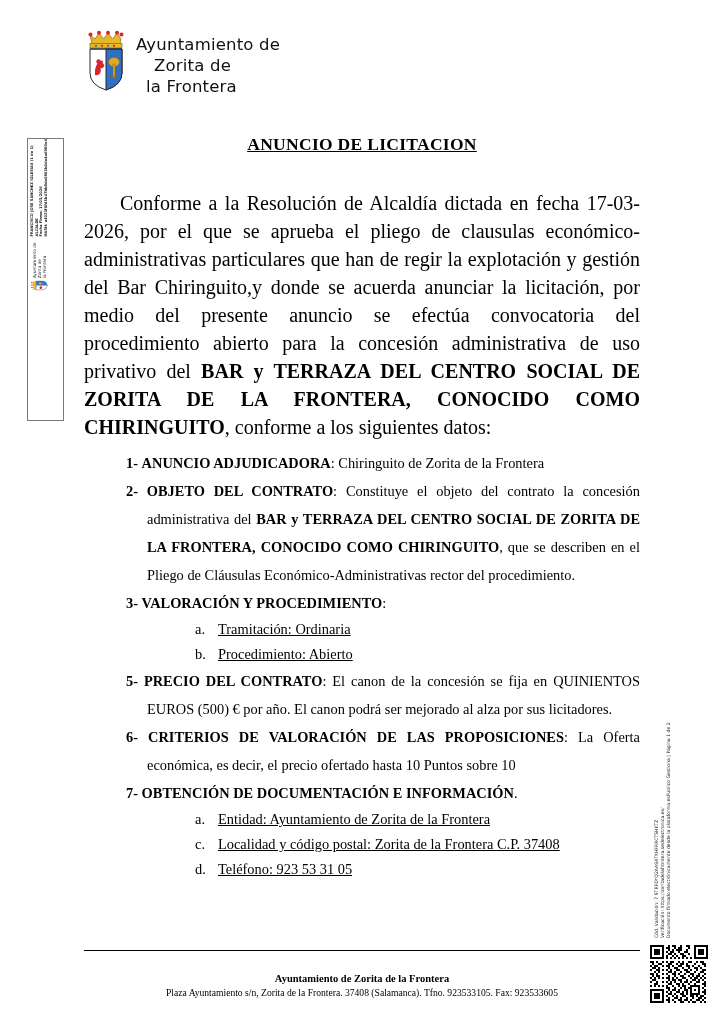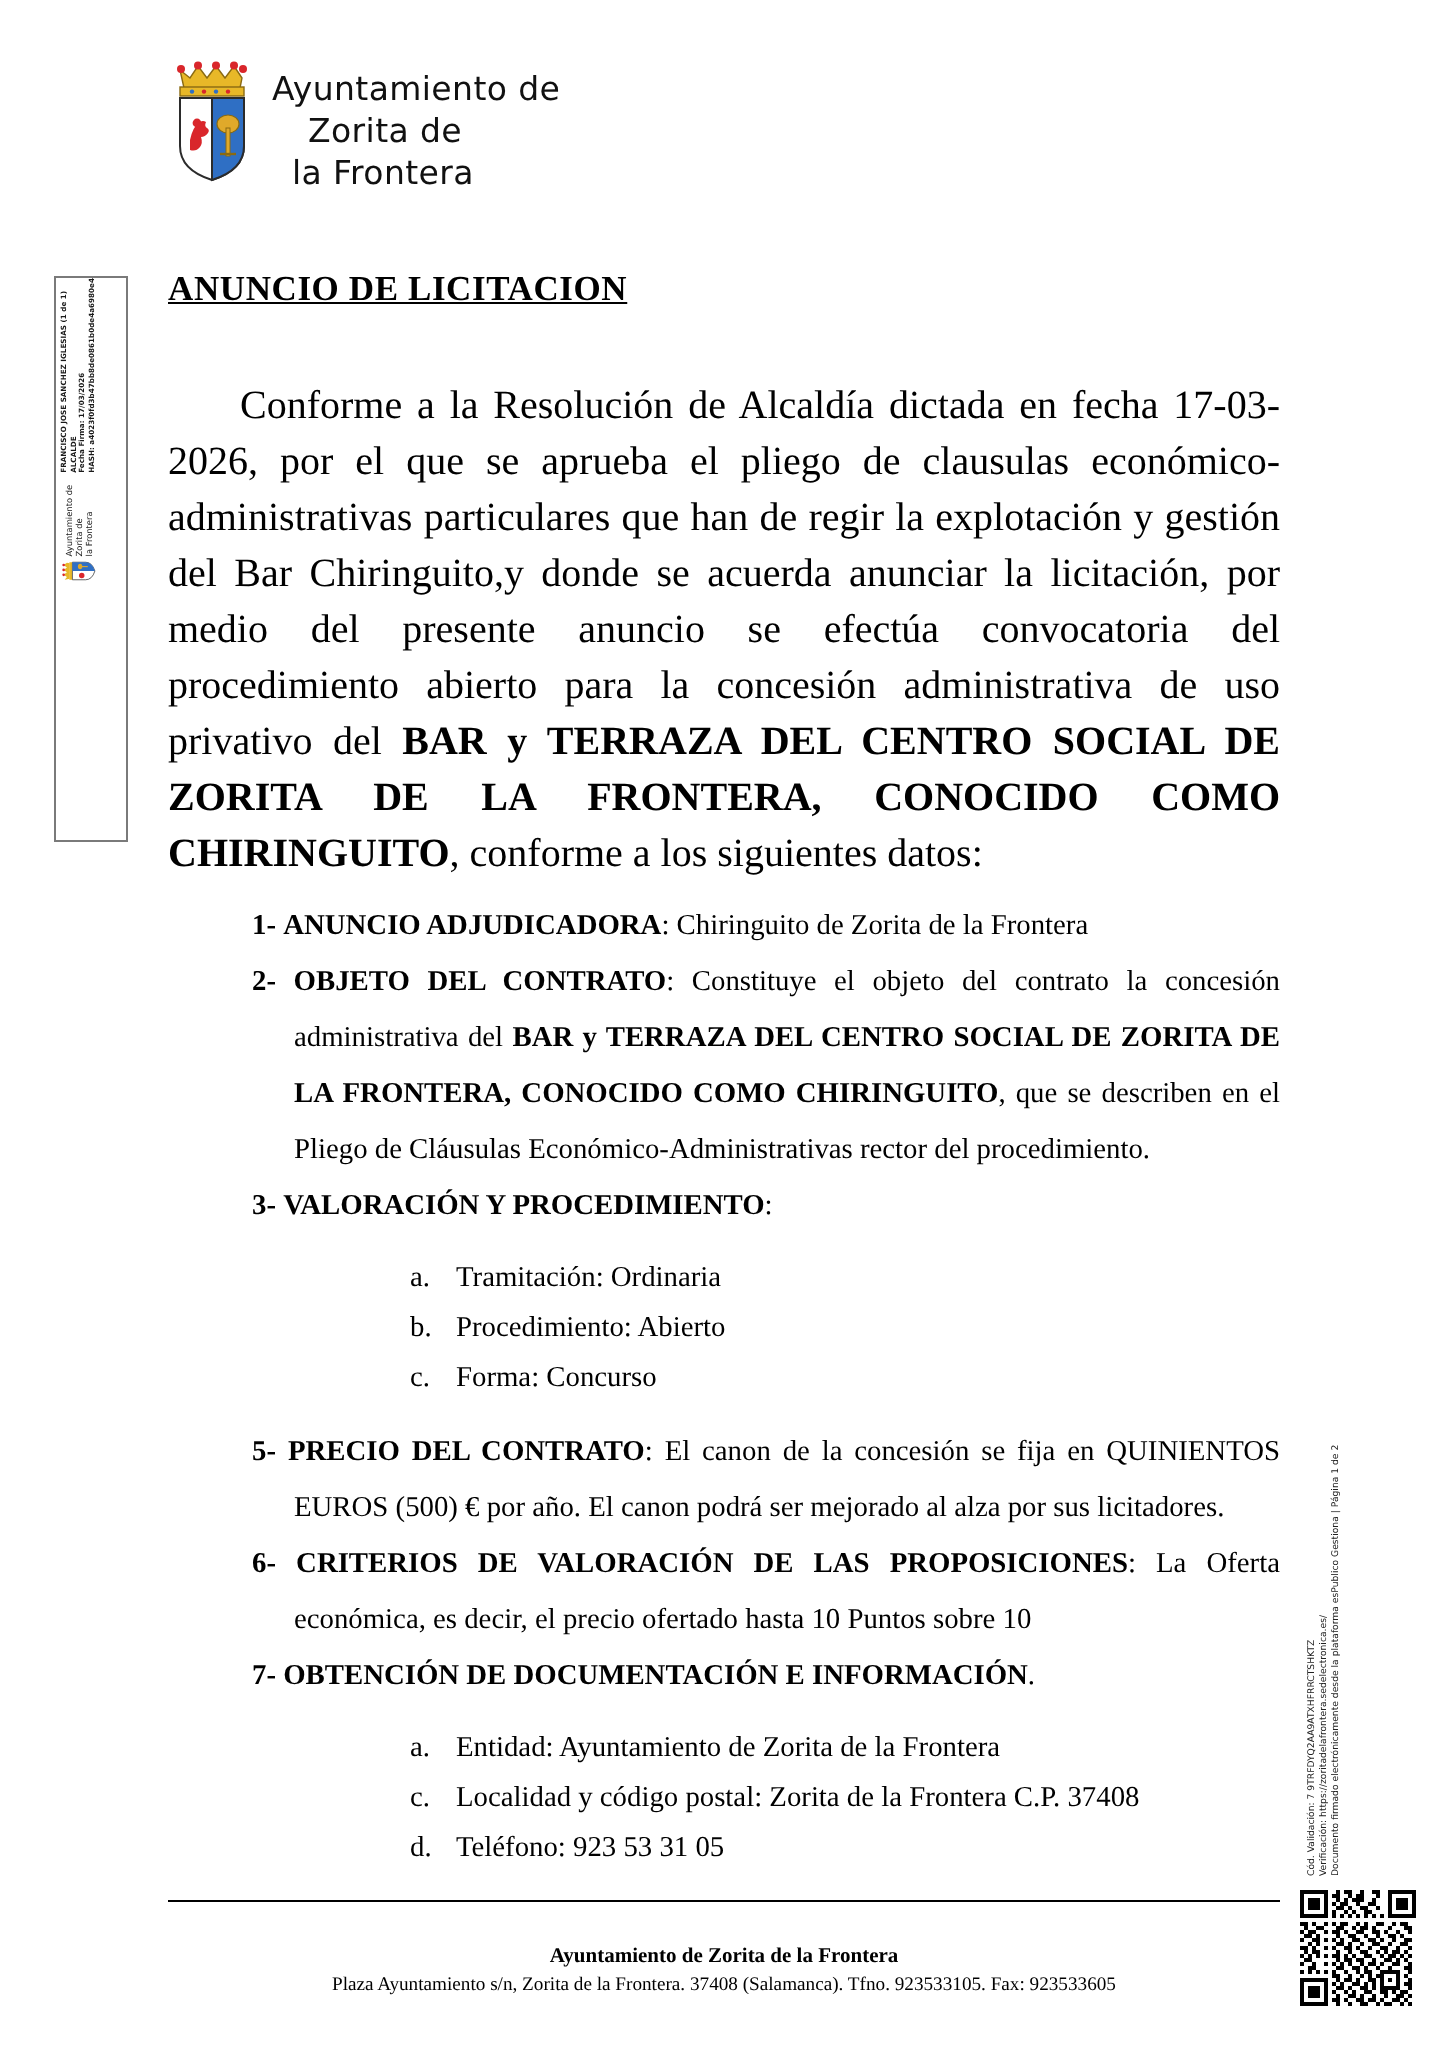--- a/index.html
+++ b/index.html
@@ -125,21 +125,21 @@
   .qr-wrap svg { display: block; width: 58px; height: 58px; }
 
   
   .doc {
     position: absolute;
     left: 84px;
     top: 134px;
     width: 556px;
   }
   .doc-title {
-    text-align: left;
+    text-align: center;
     font-size: 17.5px;
     font-weight: bold;
     text-decoration: underline;
     letter-spacing: 0.3px;
     margin: 0 0 34px 0;
   }
   p.body-par {
     margin: 0 0 8px 0;
     font-size: 20px;
     line-height: 28px;
@@ -158,22 +158,23 @@
     line-height: 28px;
     text-align: justify;
     margin: 0 0 0 0;
     padding-left: 21px;
     text-indent: -21px;
   }
   ol.items > li .num { font-weight: bold; }
   ol.items > li .lead { font-weight: bold; }
   ol.subitems {
     list-style: none;
-    margin: 10px;
+    margin: 0;
     padding: 0 0 0 48px;
+    text-decoration: underline;
   }
   ol.subitems > li {
     font-size: 14.4px;
     line-height: 25px;
     text-align: left;
     text-indent: 0;
     padding-left: 0;
   }
   ol.subitems > li .sublabel { display: inline-block; width: 23px; }
 
@@ -519,21 +520,20 @@
   <ol class="items">
 
     <li><span class="num">1-</span> <span class="lead">ANUNCIO ADJUDICADORA</span><span>: Chiringuito de Zorita de la Frontera</span></li>
 
     <li><span class="num">2-</span> <span class="lead">OBJETO DEL CONTRATO</span><span>: Constituye el objeto del contrato la concesión administrativa del </span><span class="b">BAR y  TERRAZA  DEL CENTRO SOCIAL DE ZORITA DE LA FRONTERA, CONOCIDO COMO CHIRINGUITO</span><span>,  que se describen en el Pliego de Cláusulas Económico-Administrativas rector del procedimiento.</span></li>
 
     <li><span class="num">3-</span> <span class="lead">VALORACIÓN Y PROCEDIMIENTO</span><span>:</span>
       <ol class="subitems">
         <li><span class="sublabel">a.</span><span>Tramitación: Ordinaria</span></li>
         <li><span class="sublabel">b.</span><span>Procedimiento: Abierto</span></li>
-        <li><span class="sublabel">c.</span><span>Forma: Concurso</span></li>
       </ol>
     </li>
 
 
     <li><span class="num">5-</span> <span class="lead">PRECIO DEL CONTRATO</span><span>: El canon de la concesión se fija en QUINIENTOS EUROS (500) € por año. El canon podrá ser mejorado al alza por sus licitadores.</span></li>
 
     <li><span class="num">6-</span> <span class="lead">CRITERIOS DE VALORACIÓN DE LAS PROPOSICIONES</span><span>: La Oferta económica, es decir, el precio ofertado hasta 10 Puntos sobre 10</span></li>
 
     <li><span class="num">7-</span> <span class="lead">OBTENCIÓN DE DOCUMENTACIÓN E INFORMACIÓN</span><span>.</span>
       <ol class="subitems">

